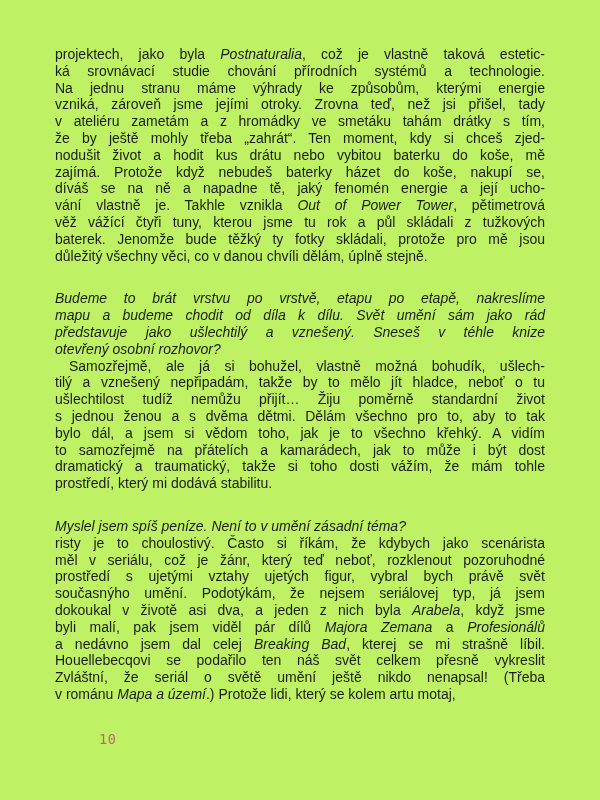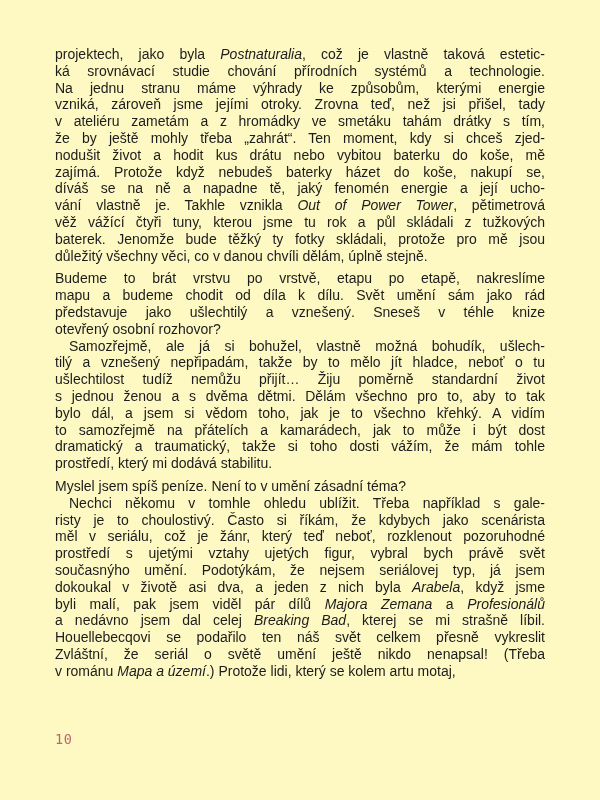--- a/index.html
+++ b/index.html
@@ -15,42 +15,42 @@
   }
   .text-column {
     position: absolute;
     left: 55px;
     top: 46px;
     width: 490px;
     font-size: 14px;
     line-height: 16.8px;
   }
   .para { margin: 0; }
-  .para.question { margin-top: 6px; }
+  .para.question { margin-top: 26px; font-style: italic; }
   .line {
     text-align: justify;
     text-align-last: justify;
     white-space: normal;
   }
   .line.last { text-align-last: left; }
   .para.indent .line.first { text-indent: 14px; }
   .it { font-style: italic; }
   .page-number {
     position: absolute;
     left: 55px;
     top: 731px;
     font-family: "DejaVu Sans Mono", monospace;
     font-size: 13.5px;
     letter-spacing: 0.5px;
   }
 </style>
 </head>
 <body>
 
-<div class="book-page" style="color: rgb(28, 28, 28); background: #fef9c3;">
+<div class="book-page" style="color: rgb(28, 28, 28); background: #bef264;">
   <div class="text-column">
       <div class="para">
         <div class="line first"><span>projektech, jako byla </span><span class="it">Postnaturalia</span><span>, což je vlastně taková estetic-</span></div>
         <div class="line"><span>ká srovnávací studie chování přírodních systémů a technologie.</span></div>
         <div class="line"><span>Na jednu stranu máme výhrady ke způsobům, kterými energie</span></div>
         <div class="line"><span>vzniká, zároveň jsme jejími otroky. Zrovna teď, než jsi přišel, tady</span></div>
         <div class="line"><span>v ateliéru zametám a z hromádky ve smetáku tahám drátky s tím,</span></div>
         <div class="line"><span>že by ještě mohly třeba „zahrát“. Ten moment, kdy si chceš zjed-</span></div>
         <div class="line"><span>nodušit život a hodit kus drátu nebo vybitou baterku do koše, mě</span></div>
         <div class="line"><span>zajímá. Protože když nebudeš baterky házet do koše, nakupí se,</span></div>
@@ -73,27 +73,26 @@
         <div class="line"><span>s jednou ženou a s dvěma dětmi. Dělám všechno pro to, aby to tak</span></div>
         <div class="line"><span>bylo dál, a jsem si vědom toho, jak je to všechno křehký. A vidím</span></div>
         <div class="line"><span>to samozřejmě na přátelích a kamarádech, jak to může i být dost</span></div>
         <div class="line"><span>dramatický a traumatický, takže si toho dosti vážím, že mám tohle</span></div>
         <div class="line last"><span>prostředí, který mi dodává stabilitu.</span></div>
       </div>
       <div class="para question">
         <div class="line last first"><span>Myslel jsem spíš peníze. Není to v umění zásadní téma?</span></div>
       </div>
       <div class="para indent">
-        <div class="line first"><span>Nechci někomu v tomhle ohledu ublížit. Třeba například s gale-</span></div>
         <div class="line"><span>risty je to choulostivý. Často si říkám, že kdybych jako scenárista</span></div>
         <div class="line"><span>měl v seriálu, což je žánr, který teď neboť, rozklenout pozoruhodné</span></div>
         <div class="line"><span>prostředí s ujetými vztahy ujetých figur, vybral bych právě svět</span></div>
         <div class="line"><span>současnýho umění. Podotýkám, že nejsem seriálovej typ, já jsem</span></div>
         <div class="line"><span>dokoukal v životě asi dva, a jeden z nich byla </span><span class="it">Arabela</span><span>, když jsme</span></div>
         <div class="line"><span>byli malí, pak jsem viděl pár dílů </span><span class="it">Majora Zemana</span><span> a </span><span class="it">Profesionálů</span></div>
         <div class="line"><span>a nedávno jsem dal celej </span><span class="it">Breaking Bad</span><span>, kterej se mi strašně líbil.</span></div>
         <div class="line"><span>Houellebecqovi se podařilo ten náš svět celkem přesně vykreslit</span></div>
         <div class="line"><span>Zvláštní, že seriál o světě umění ještě nikdo nenapsal! (Třeba</span></div>
         <div class="line last"><span>v románu </span><span class="it">Mapa a území</span><span>.) Protože lidi, který se kolem artu motaj,</span></div>
       </div>
     </div>
-  <div class="page-number" style="color: rgb(191, 100, 110);">10</div>
+  <div class="page-number" style="color: rgb(191, 100, 110); margin-left: 44px;">10</div>
 </div>
 
 </body></html>

